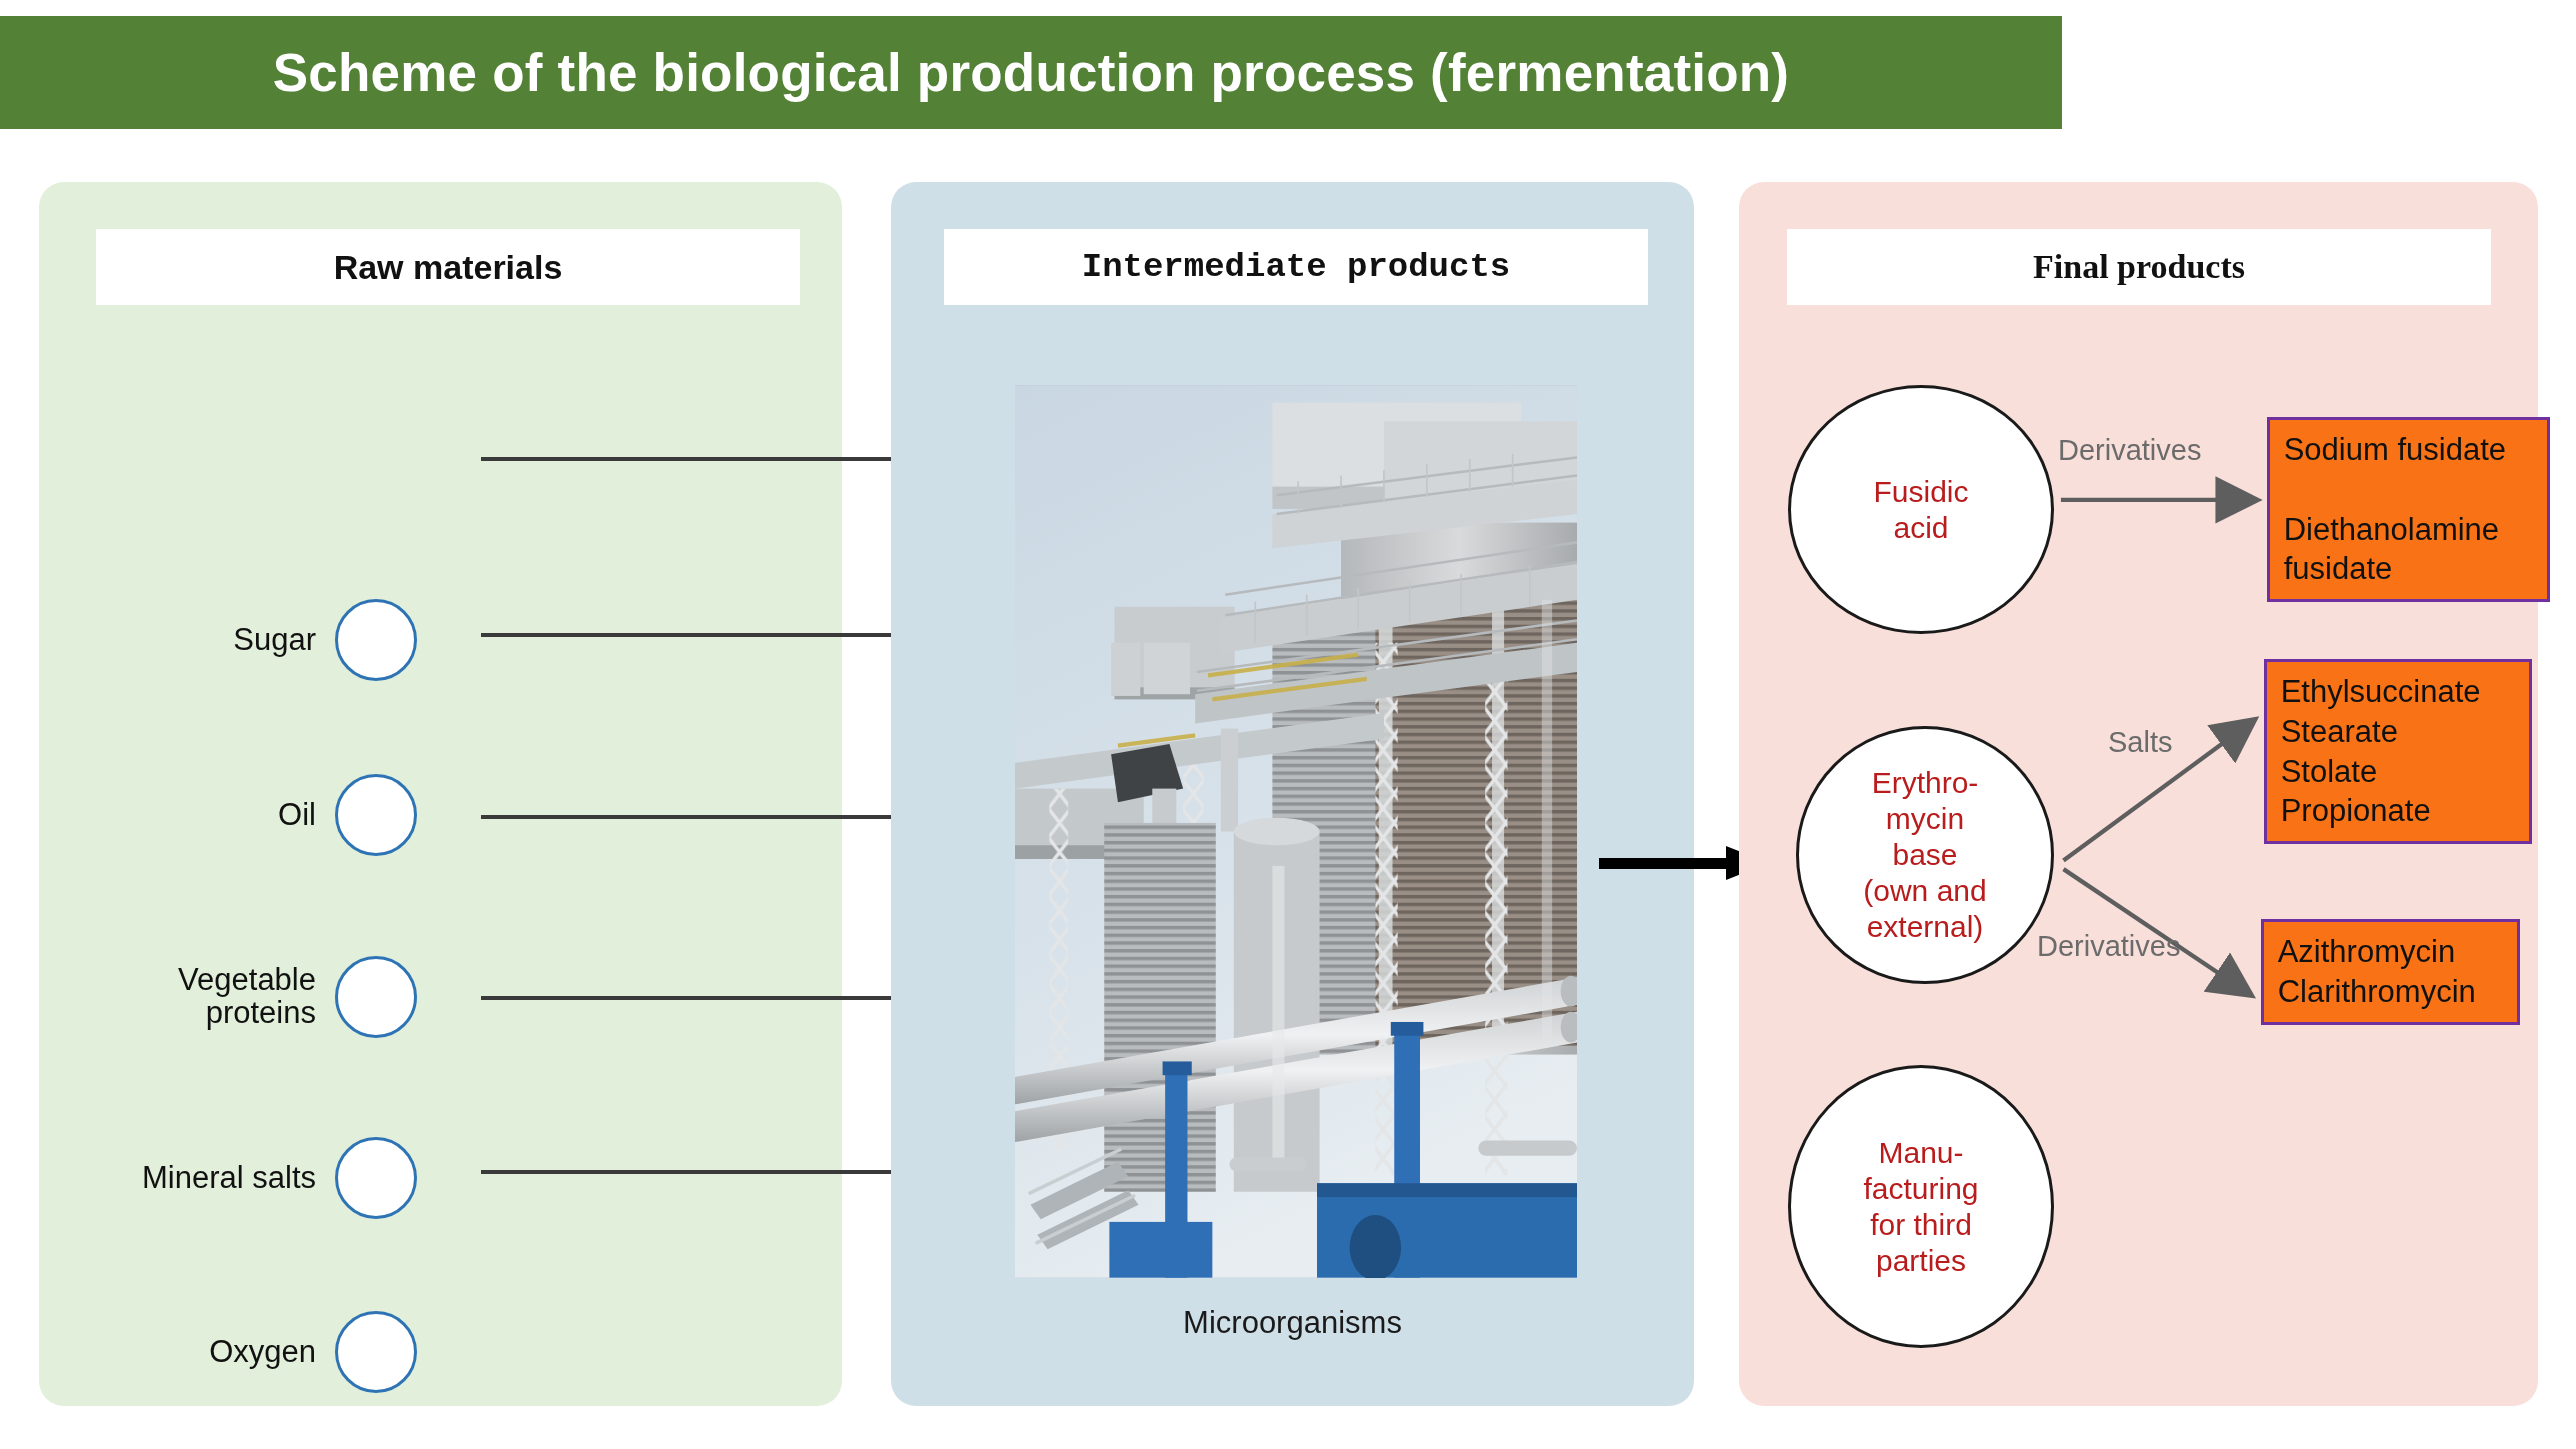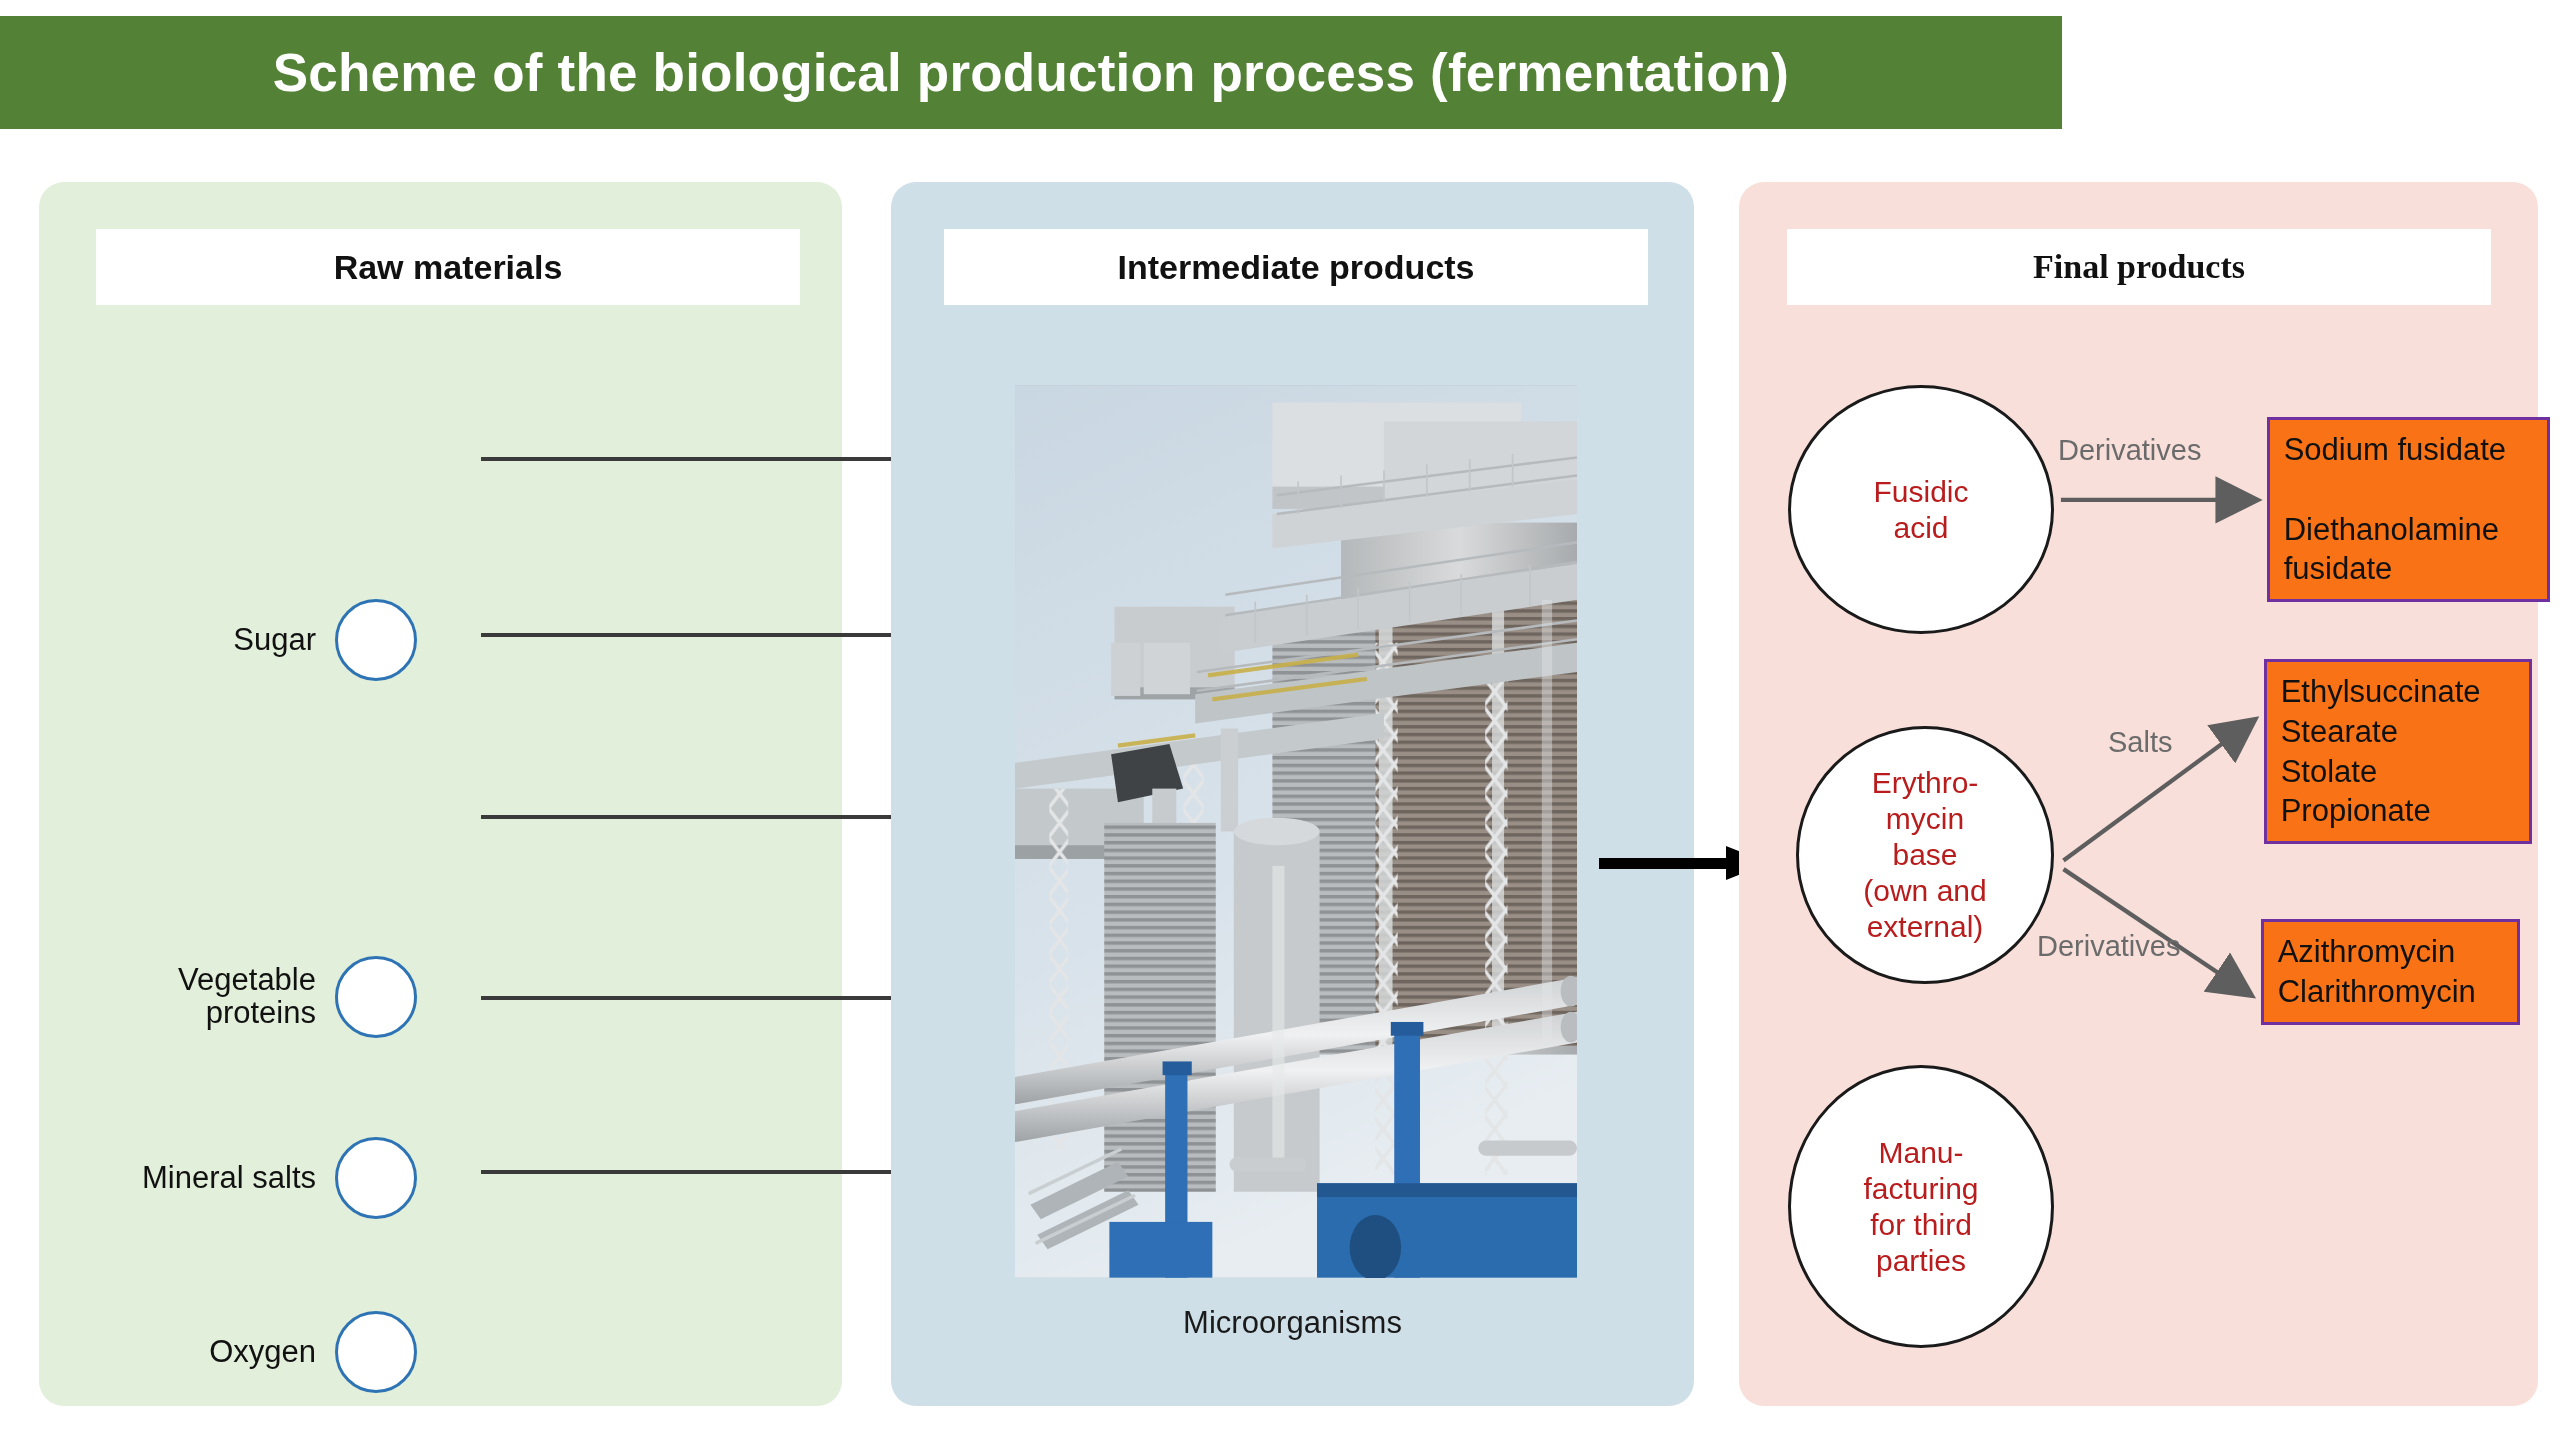--- a/index.html
+++ b/index.html
@@ -49,21 +49,21 @@
   .panel-header {
     position: absolute;
     top: 47px;
     height: 76px;
     background: #ffffff;
     display: flex;
     align-items: center;
     justify-content: center;
   }
   #header-raw    { left: 57px;  width: 704px; }
-  #header-interm { left: 53px;  width: 704px; }
+  #header-interm { left: 53px;  width: 704px; font-family: Liberation Mono, monospace; }
   #header-final  { left: 48px;  width: 704px; font-family: Liberation Serif, serif; }
   .panel-header span {
     font-size: 34px;
     font-weight: bold;
     color: #111111;
     white-space: nowrap;
   }
 
   
   .raw-row {
@@ -217,20 +217,24 @@
 <div class="panel" id="panel-raw">
   <div class="panel-header" id="header-raw">
     <span>Raw materials</span>
   </div>
 
   <div class="raw-row" style="top:421px">
     <div class="raw-label">Sugar</div>
     <div class="raw-bubble"></div>
   </div>
 
+  <div class="raw-row" style="top:596px">
+    <div class="raw-label">Oil</div>
+    <div class="raw-bubble"></div>
+  </div>
 
   <div class="raw-row" style="top:778px">
     <div class="raw-label" style="white-space:pre-line">Vegetable
 proteins</div>
     <div class="raw-bubble"></div>
   </div>
 
   <div class="raw-row" style="top:959px">
     <div class="raw-label">Mineral salts</div>
     <div class="raw-bubble"></div>

